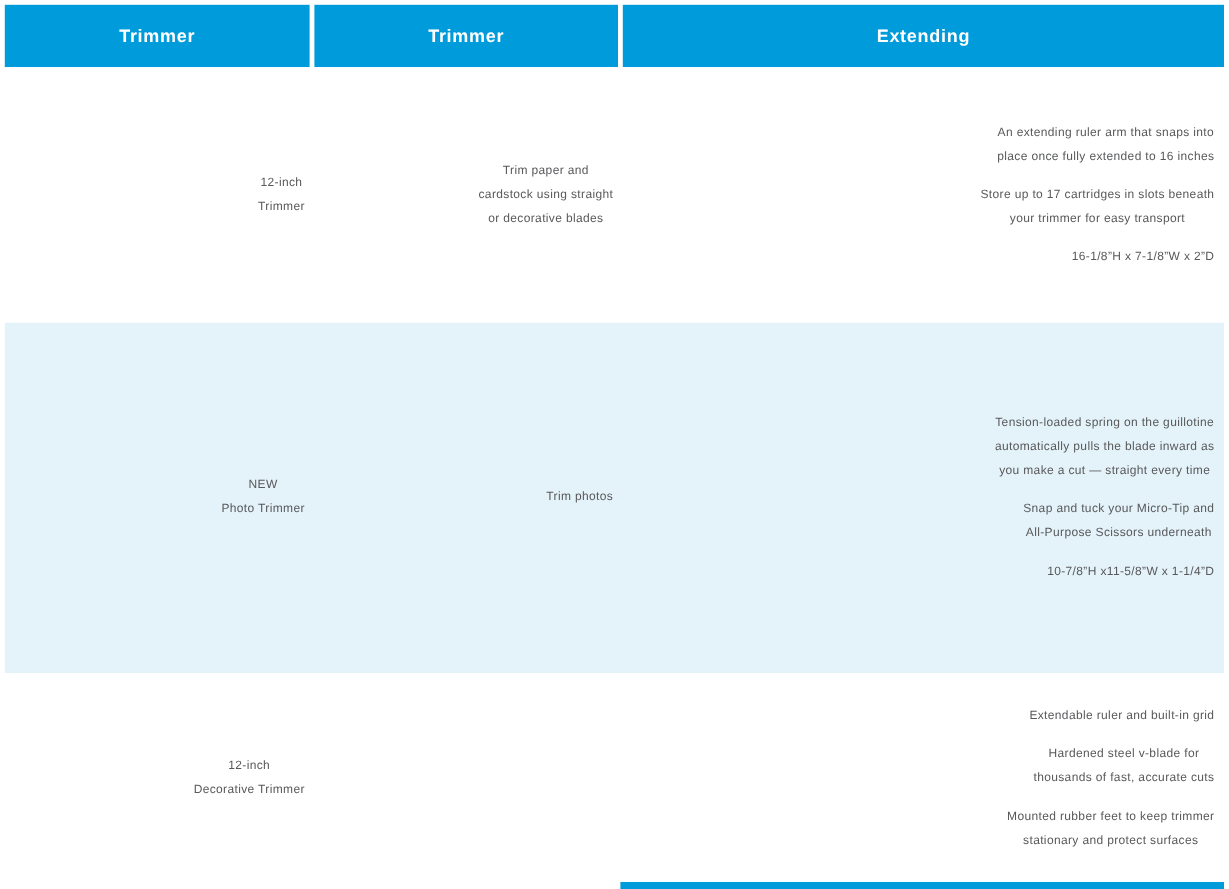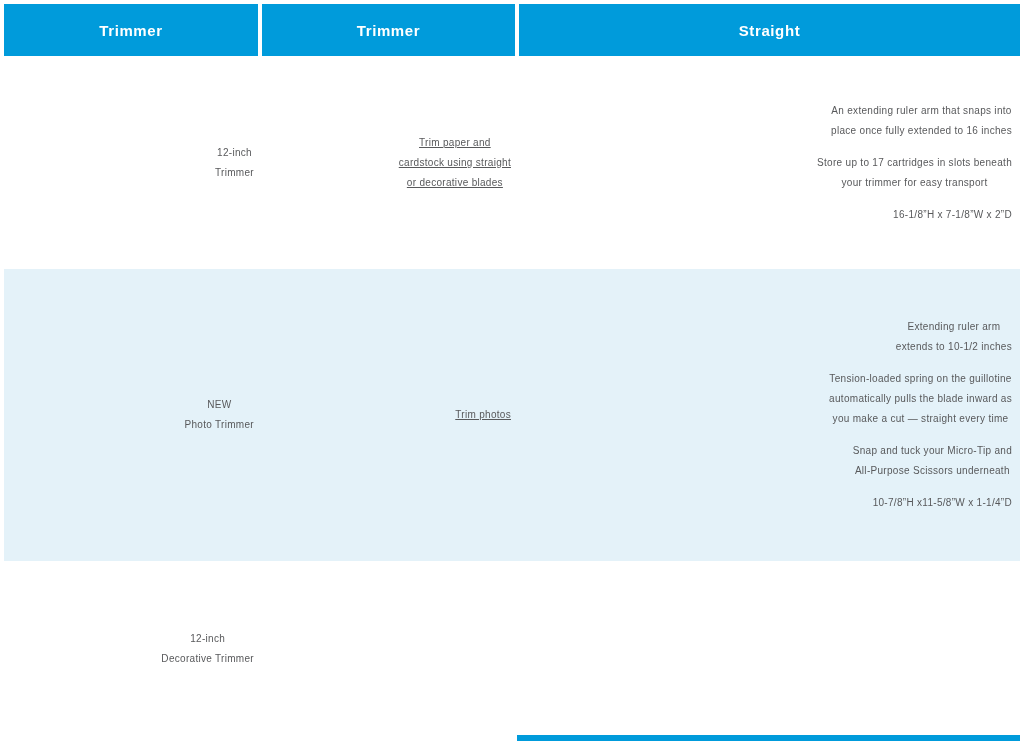--- a/index.html
+++ b/index.html
@@ -50,21 +50,21 @@
     align-items: flex-end;
     justify-content: center;
     text-align: center;
     font-size: 10px;
     line-height: 20px;
     letter-spacing: 0.3px;
     padding: 18px 8px;
   }
   
   .cell.col-trimmer  { width: 258px; flex: 0 0 258px; }
-  .cell.col-purpose  { width: 257px; flex: 0 0 257px; text-decoration: underline; }
+  .cell.col-purpose  { width: 257px; flex: 0 0 257px; }
   .pre { white-space: pre-line; }
   .features-cell p { margin: 0 0 12px 0; white-space: pre-line; }
   .features-cell p:last-child { margin-bottom: 0; }
   
   .bottom-bar {
     position: absolute;
     left: 517px;
     right: 4px;
     bottom: 0;
     height: 6px;
@@ -72,21 +72,21 @@
   }
 </style>
 </head>
 <body>
 
 <div class="table-wrap">
 
   <div class="header-row">
     <div class="hcell col-trimmer">Trimmer</div>
     <div class="hcell col-purpose">Trimmer</div>
-    <div class="hcell col-features">Straight</div>
+    <div class="hcell col-features">Extending</div>
   </div>
 
   <div class="row row-1">
     <div class="cell col-trimmer pre">12-inch
 Trimmer</div>
     <div class="cell col-purpose pre">Trim paper and
 cardstock using straight
 or decorative blades</div>
     <div class="cell col-features features-cell">
       <p>An extending ruler arm that snaps into
@@ -95,31 +95,36 @@
 your trimmer for easy transport</p>
       <p>16-1/8”H x 7-1/8”W x 2”D</p>
     </div>
   </div>
 
   <div class="row row-2 highlight">
     <div class="cell col-trimmer pre">NEW
 Photo Trimmer</div>
     <div class="cell col-purpose pre">Trim photos</div>
     <div class="cell col-features features-cell">
-      <p>Extending ruler arm
-extends to 10-1/2 inches</p>
       <p>Tension-loaded spring on the guillotine
 automatically pulls the blade inward as
 you make a cut — straight every time</p>
       <p>Snap and tuck your Micro-Tip and
 All-Purpose Scissors underneath</p>
       <p>10-7/8”H x11-5/8”W x 1-1/4”D</p>
     </div>
   </div>
 
   <div class="row row-3">
     <div class="cell col-trimmer pre">12-inch
 Decorative Trimmer</div>
+    <div class="cell col-features features-cell">
+      <p>Extendable ruler and built-in grid</p>
+      <p>Hardened steel v-blade for
+thousands of fast, accurate cuts</p>
+      <p>Mounted rubber feet to keep trimmer
+stationary and protect surfaces</p>
+    </div>
   </div>
 
 </div>
 
 <div class="bottom-bar"></div>
 
 </body></html>

